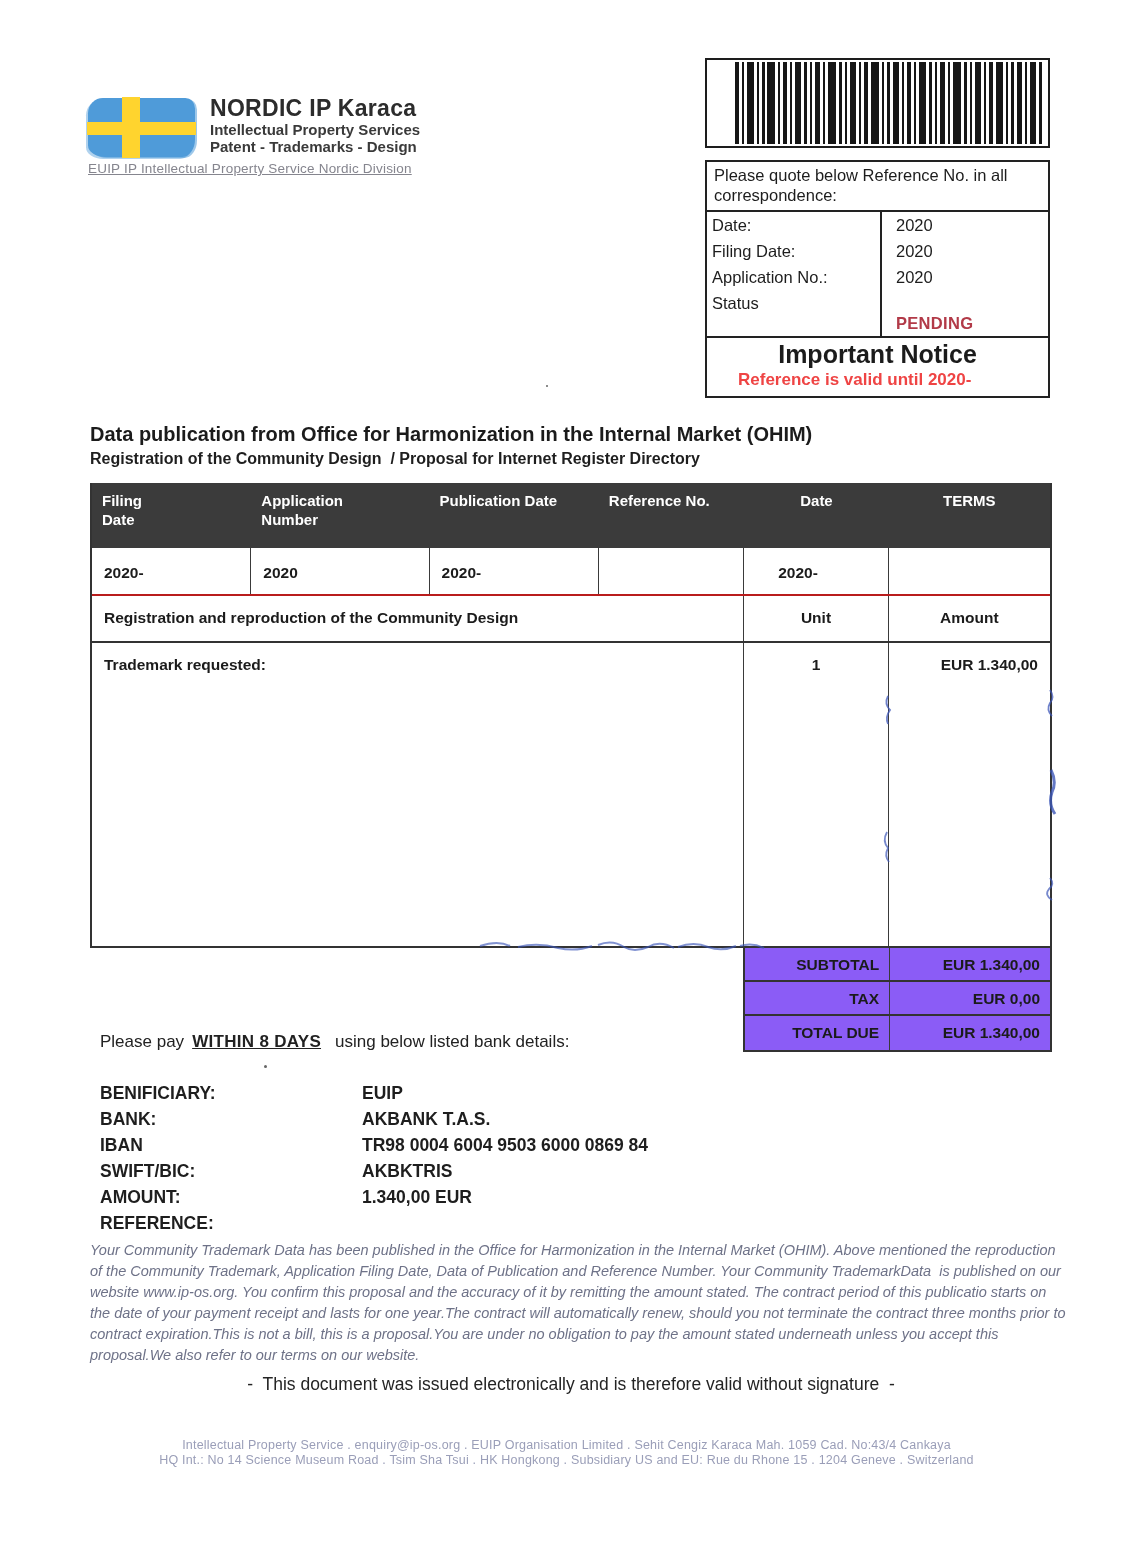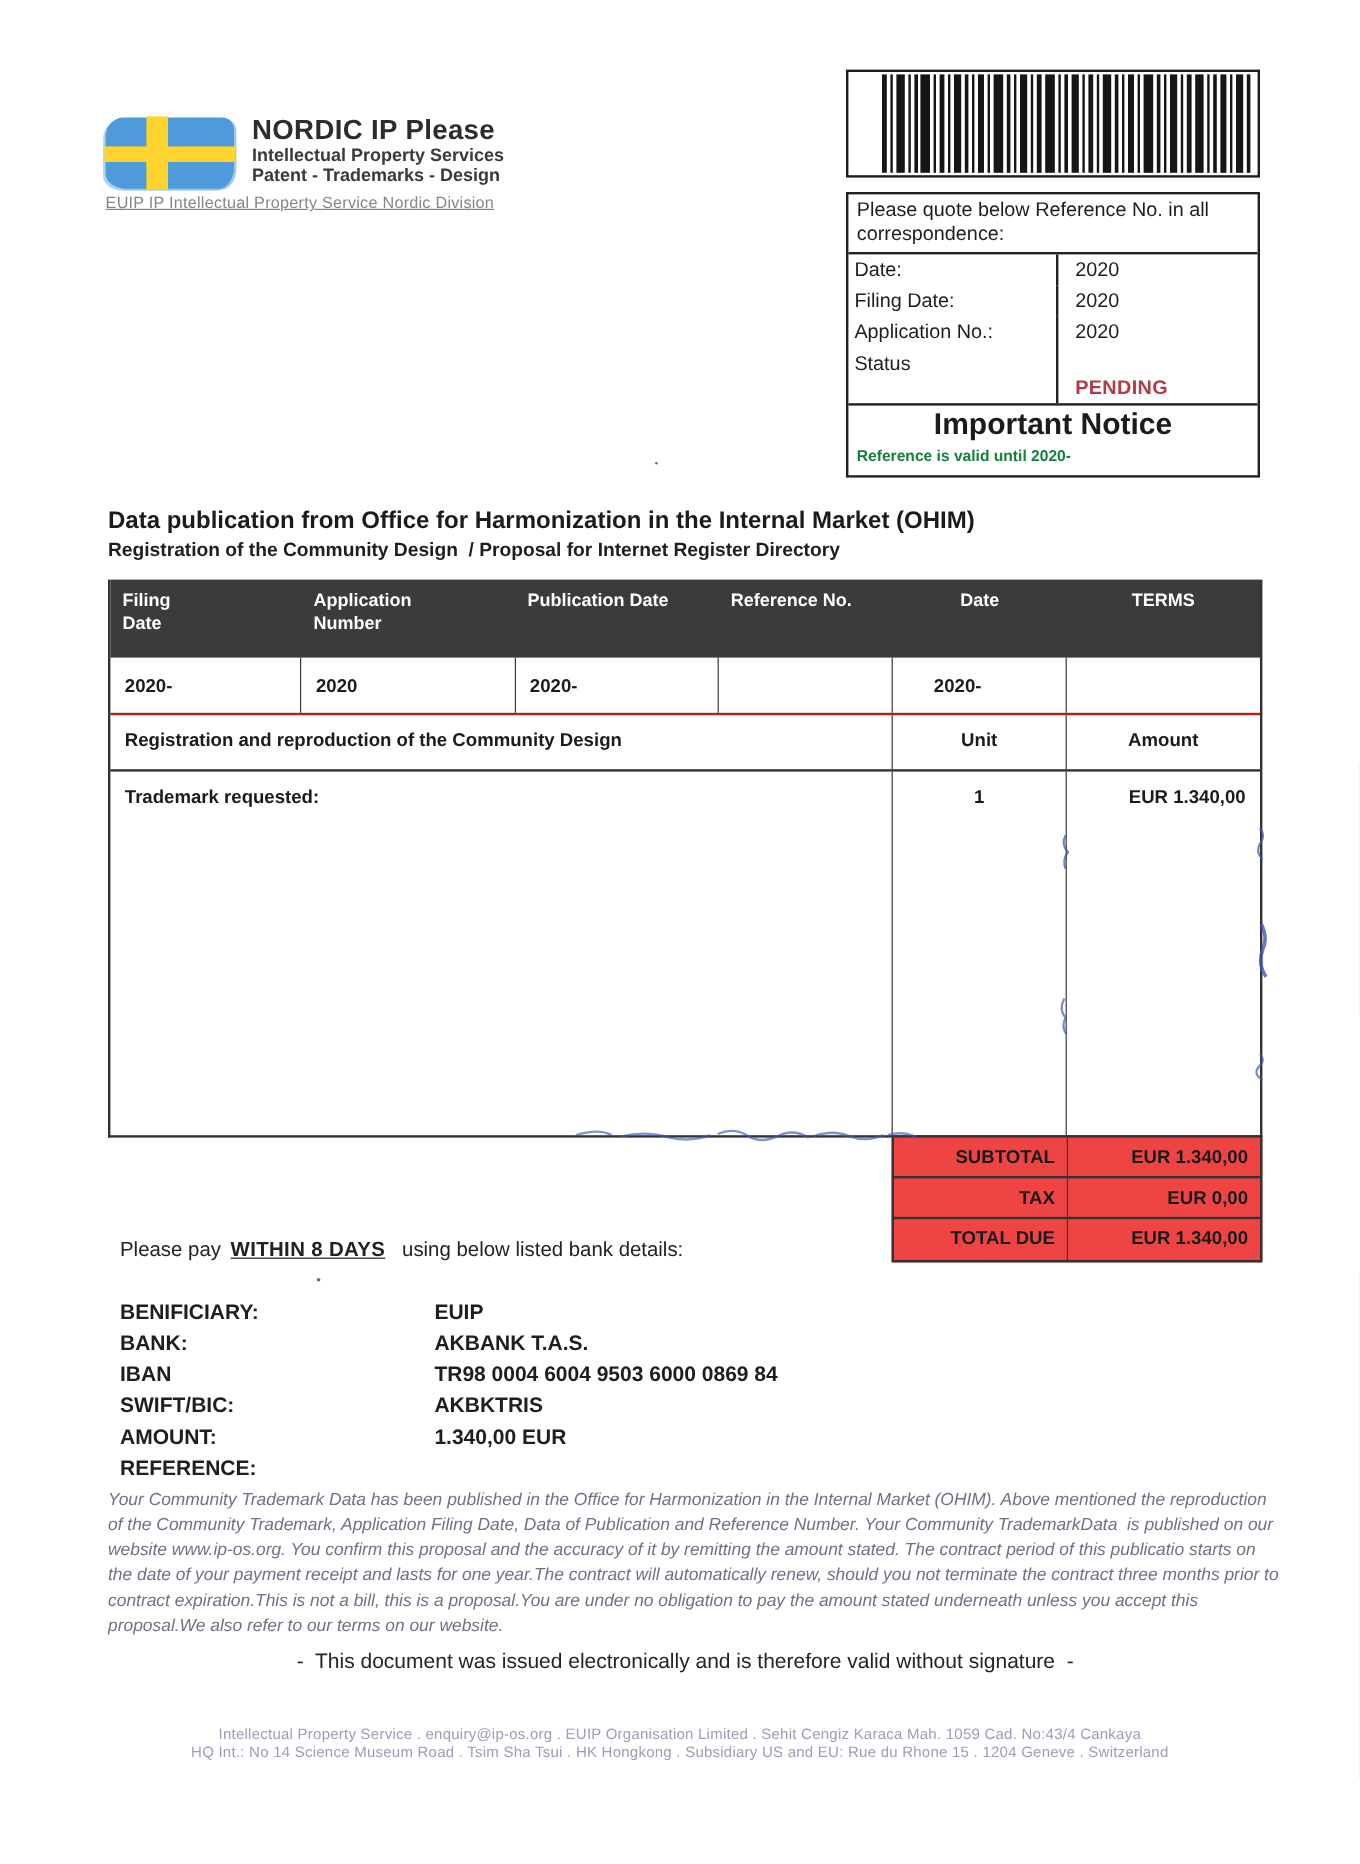--- a/index.html
+++ b/index.html
@@ -36,21 +36,21 @@
   
   .ref-box{left:705px;top:160px;width:345px;border:2.5px solid #222;background:#fff;}
   .ref-note{font-size:16.5px;color:#1d1d1d;padding:3px 7px 5px 7px;line-height:20px;border-bottom:2px solid #222;}
   .ref-rows{border-bottom:2px solid #222;}
   .ref-row{display:flex;line-height:26px;font-size:16.5px;}
   .ref-label{width:175px;padding-left:5px;border-right:2px solid #222;color:#1d1d1d;}
   .ref-value{flex:1;padding-left:14px;color:#1d1d1d;}
   .ref-value.pending{color:var(--pending-red);font-weight:bold;letter-spacing:.3px;margin-top:20px;}
   .ref-notice{padding:2px 7px 6px 7px;}
   .notice-title{font-size:25px;font-weight:bold;text-align:center;color:#1b1b1b;line-height:29px;}
-  .notice-text{font-size:13px;font-weight:bold;color:#15803d;line-height:21px;}
+  .notice-text{font-size:17px;font-weight:bold;color:#ef4444;line-height:21px;margin-left:24px;}
 
   
   .doc-title{left:90px;top:423px;font-size:20px;font-weight:bold;color:#1b1b1b;}
   .doc-subtitle{left:90px;top:450px;font-size:16px;font-weight:bold;color:#1e1e1e;white-space:pre-wrap;text-align:center;}
 
   
   .main-table{left:90px;top:483px;width:962px;border:2px solid #333;border-top:none;}
   .thead{display:flex;background:var(--header-bg);color:#fff;height:65px;}
   .hc{padding:8px 10px;font-size:15px;font-weight:bold;line-height:19px;}
   .hc.c1{width:160px;} .hc.c2{width:179px;} .hc.c3{width:170px;}
@@ -64,21 +64,21 @@
   .dc.c4{width:146px;border-right:1.5px solid #3a3a3a;}
   .dc.c5{width:145px;border-right:1.5px solid #3a3a3a;padding-left:34px;}
   .dc.c6{width:162px;}
   .section-row{height:47px;border-bottom:2px solid #333;}
   .item-row{height:303px;}
   .cell-desc{width:655px;border-right:1.5px solid #3a3a3a;padding:13px 0 0 12px;font-size:15.5px;font-weight:bold;color:#1b1b1b;}
   .cell-unit{width:145px;border-right:1.5px solid #3a3a3a;padding-top:13px;text-align:center;font-size:15.5px;font-weight:bold;color:#1b1b1b;}
   .cell-amount{width:162px;padding:13px 12px 0 0;text-align:right;font-size:15.5px;font-weight:bold;color:#1b1b1b;}
 
   
-  .totals{left:743px;top:946px;width:309px;border:2px solid #333;background:#ef4444;}
+  .totals{left:743px;top:946px;width:309px;border:2px solid #333;background:#8b5cf6;}
   .t-row{display:flex;height:34px;border-bottom:2px solid #333;}
   .t-row:last-child{border-bottom:none;}
   .t-label{width:147px;border-right:1.5px solid #3a3a3a;text-align:right;padding:8px 10px 0 0;font-size:15.5px;font-weight:bold;color:#1b1b1b;}
   .t-amount{width:162px;text-align:right;padding:8px 10px 0 0;font-size:15.5px;font-weight:bold;color:#1b1b1b;}
 
   
   .pay-line{left:100px;top:1032px;font-size:17px;color:#222;}
   .pay-emph{font-weight:bold;text-decoration:underline;margin:0 14px 0 8px;letter-spacing:.3px;}
 
   
@@ -101,21 +101,21 @@
 <body>
 
 <div class="page">
 
   <div class="abs logo-block">
     <div class="flag">
       <div class="cross-v"></div>
       <div class="cross-h"></div>
     </div>
     <div class="logo-text">
-      <div class="logo-name">NORDIC IP Please</div>
+      <div class="logo-name">NORDIC IP Karaca</div>
       <div class="logo-sub">Intellectual Property Services</div>
       <div class="logo-sub">Patent - Trademarks - Design</div>
     </div>
     <div class="division">EUIP IP Intellectual Property Service Nordic Division</div>
   </div>
 
   <div class="abs barcode">
     <svg viewBox="0 0 341 86" preserveAspectRatio="none">
       <g fill="#161616">
         <rect x="28" y="2" width="4" height="82"></rect>

